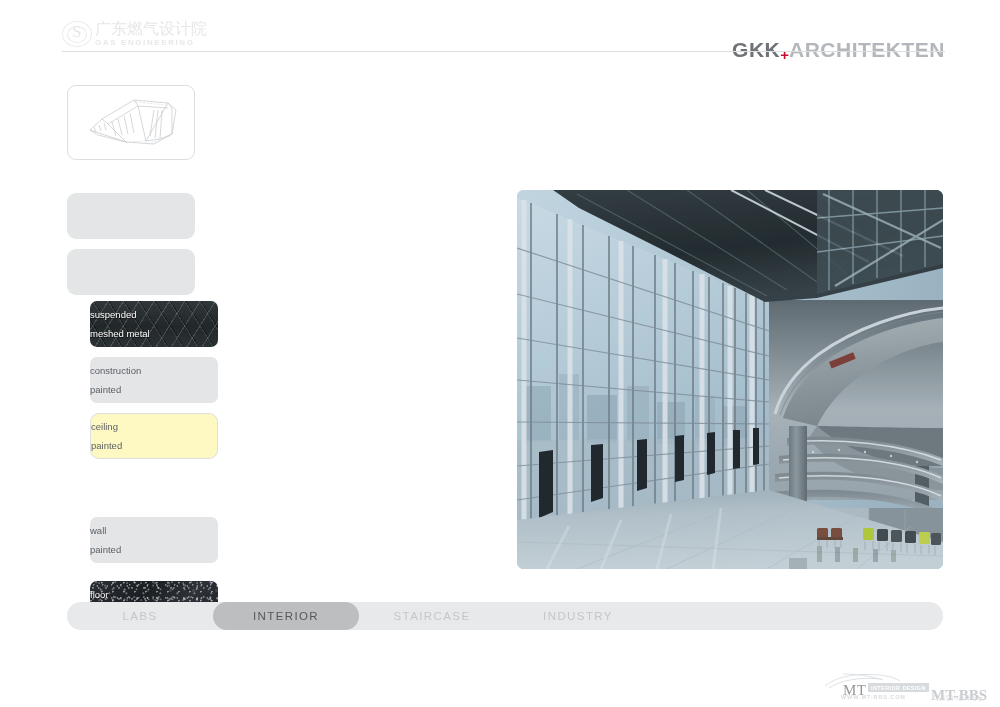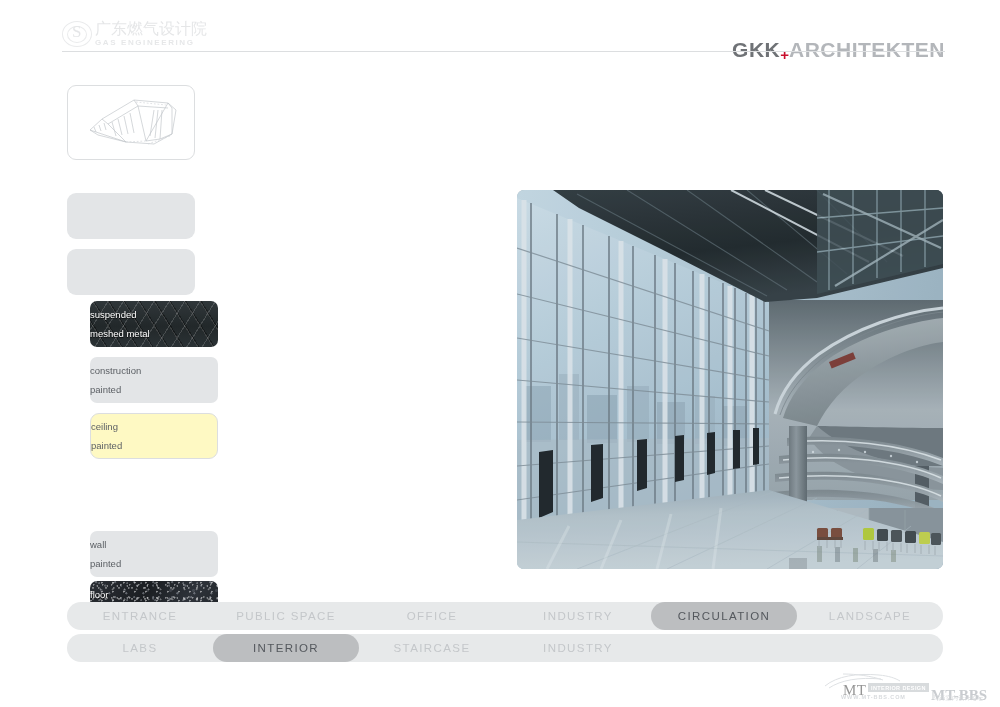--- a/index.html
+++ b/index.html
@@ -170,21 +170,21 @@
         rgba(255,255,255,0) 1px, rgba(255,255,255,0) 13px),
       repeating-linear-gradient(58deg,
         rgba(0,0,0,0.35) 0px, rgba(0,0,0,0.35) 2px,
         rgba(0,0,0,0) 2px, rgba(0,0,0,0) 13px),
       linear-gradient(180deg, #30373a 0%, #22282a 55%, #2b3235 100%);
   }
   #mat-mesh .l1, #mat-mesh .l2 { color: #ffffff; text-shadow: 0 1px 1px rgba(0,0,0,0.85); }
 
   
   #mat-construction { top: 272px; background: #e3e5e7; }
-  #mat-wall { top: 446px; background: #e3e5e7; }
+  #mat-wall { top: 432px; background: #e3e5e7; }
   #mat-construction .l1, #mat-construction .l2,
   #mat-wall .l1, #mat-wall .l2 { color: #5b5f64; }
 
   
   #mat-ceiling {
     top: 328px;
     background: #fef9c3;
     border: 1px solid #dcdee0;
     border-radius: 9px;
   }
@@ -649,28 +649,20 @@
         <line x1="418" y1="356" x2="418" y2="365"></line>
       </g>
     </g>
 
     <rect width="426" height="379" fill="#6d8a9c" opacity="0.07"></rect>
   </svg>
 </div>
 
 <div id="bottom-nav">
 
-  <div class="nav-row">
-    <div class="nav-item c0">ENTRANCE</div>
-    <div class="nav-item c1">PUBLIC SPACE</div>
-    <div class="nav-item c2">OFFICE</div>
-    <div class="nav-item c3">INDUSTRY</div>
-    <div class="nav-item c4 active">CIRCULATION</div>
-    <div class="nav-item c5">LANDSCAPE</div>
-  </div>
 
   <div class="nav-row">
     <div class="nav-item c0">LABS</div>
     <div class="nav-item c1 active">INTERIOR</div>
     <div class="nav-item c2">STAIRCASE</div>
     <div class="nav-item c3">INDUSTRY</div>
   </div>
 </div>
 
 <div id="watermark">

